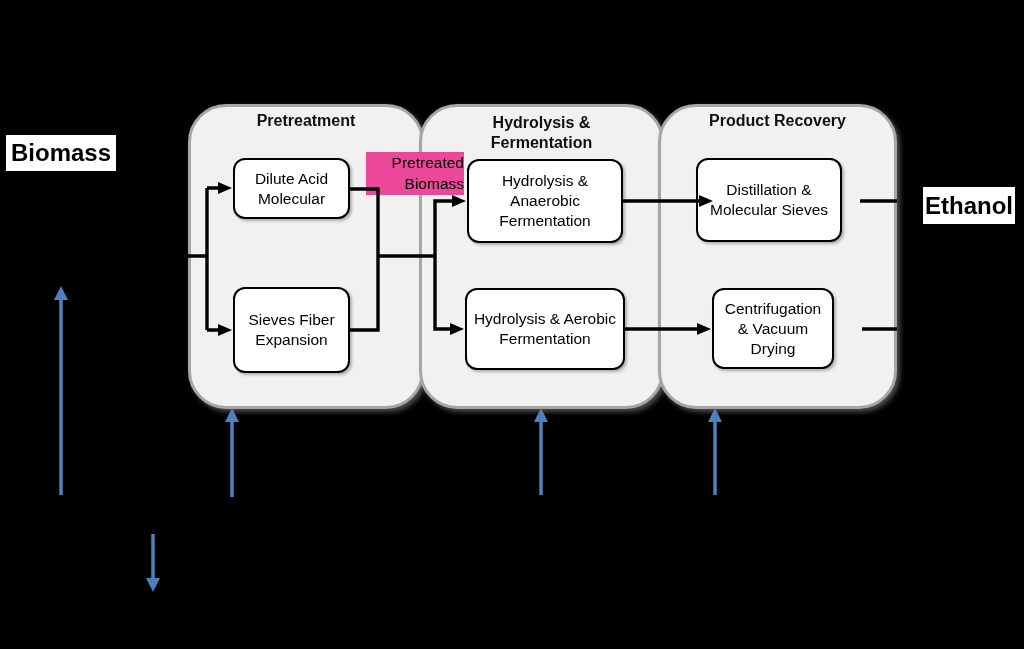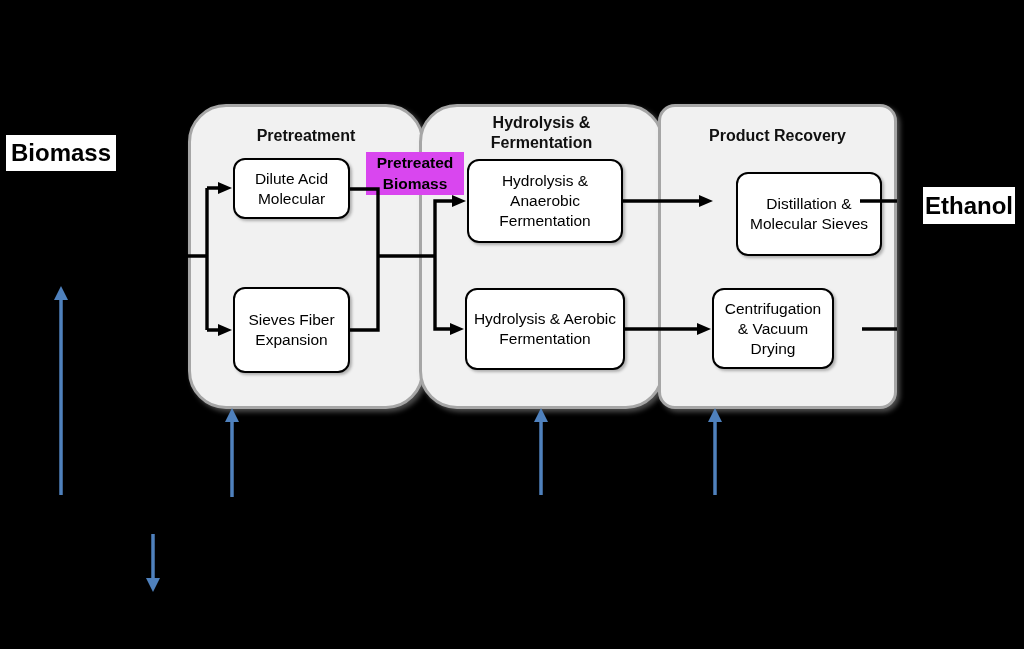--- a/index.html
+++ b/index.html
@@ -9,43 +9,43 @@
     font-family:"Liberation Sans","DejaVu Sans",sans-serif;color:#000;
   }
   
   .panel{
     position:absolute;top:104px;height:305px;background:#f1f1f1;
     border:3px solid #a6a6a6;border-radius:38px;box-sizing:border-box;
     box-shadow:3px 3px 5px rgba(170,170,170,0.45);z-index:1;
   }
   .panel-1{left:188px;width:236px;}
   .panel-2{left:419px;width:245px;}
-  .panel-3{left:658px;width:239px;border-radius:17px;}
+  .panel-3{left:658px;width:239px;}
   .panel-title{
-    position:absolute;top:19px;left:0;width:100%;text-align:center;
+    position:absolute;top:4px;left:0;width:100%;text-align:center;
     font-weight:bold;font-size:16px;line-height:20px;color:#111;
   }
   .panel-2 .panel-title{left:50%;width:140px;margin-left:-70px;top:6px;}
   
   .pbox{
     position:absolute;background:#fff;border:2.5px solid #000;border-radius:12px;
     box-sizing:border-box;display:flex;align-items:center;justify-content:center;
     text-align:center;font-size:15.5px;line-height:20px;z-index:2;
     box-shadow:2px 2px 3px rgba(0,0,0,0.28);padding:2px 6px;
   }
   .box-dilute       {left:233px;top:158px;width:117px;height:61px;}
   .box-ammonia      {left:233px;top:287px;width:117px;height:86px;}
   .box-anaerobic    {left:467px;top:159px;width:156px;height:84px;}
   .box-aerobic      {left:465px;top:288px;width:160px;height:82px;}
-  .box-distillation {left:736px;top:158px;width:146px;height:84px;margin-top:14px;}
+  .box-distillation {left:696px;top:158px;width:146px;height:84px;}
   .box-centrifuge   {left:712px;top:288px;width:122px;height:81px;}
   
   .stream-label{
-    position:absolute;background:#d946ef;text-align:center;
-    font-size:15.5px;line-height:21px;z-index:2;font-weight:bold;
+    position:absolute;background:#ec4899;text-align:right;
+    font-size:15.5px;line-height:21px;z-index:2;
   }
   .label-pretreated  {left:366px;top:152px;width:98px;height:43px;}
   .label-fermbroth   {left:620px;top:247px;width:96px;height:44px;}
   
   .tag{
     position:absolute;background:#fff;color:#000;font-weight:bold;font-size:24px;
     display:flex;align-items:center;justify-content:center;z-index:2;
     box-sizing:border-box;
   }
   .tag-biomass{left:6px;top:135px;width:110px;height:36px;}

